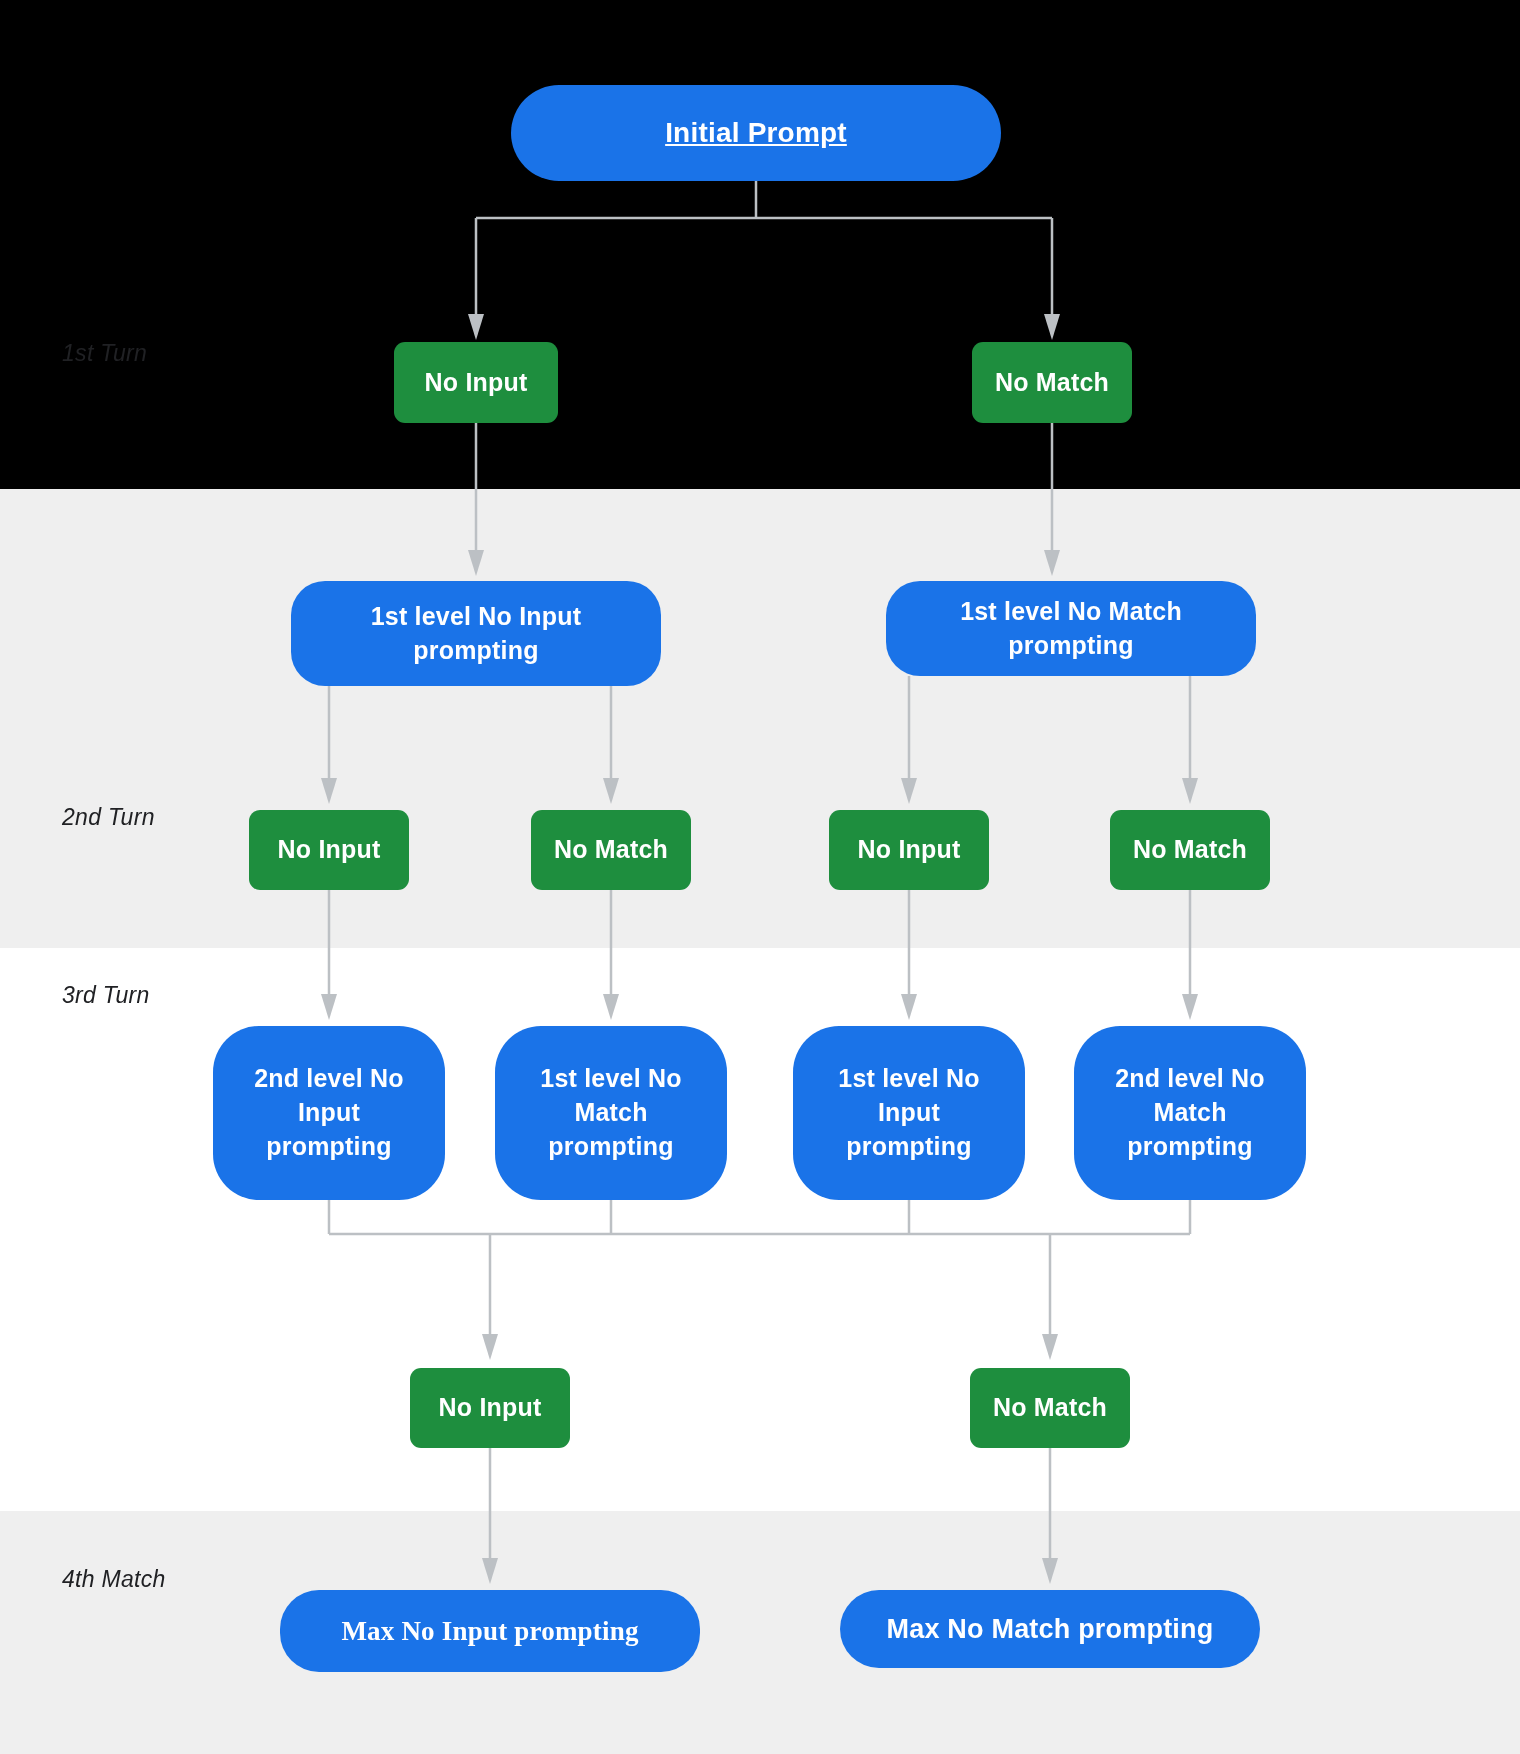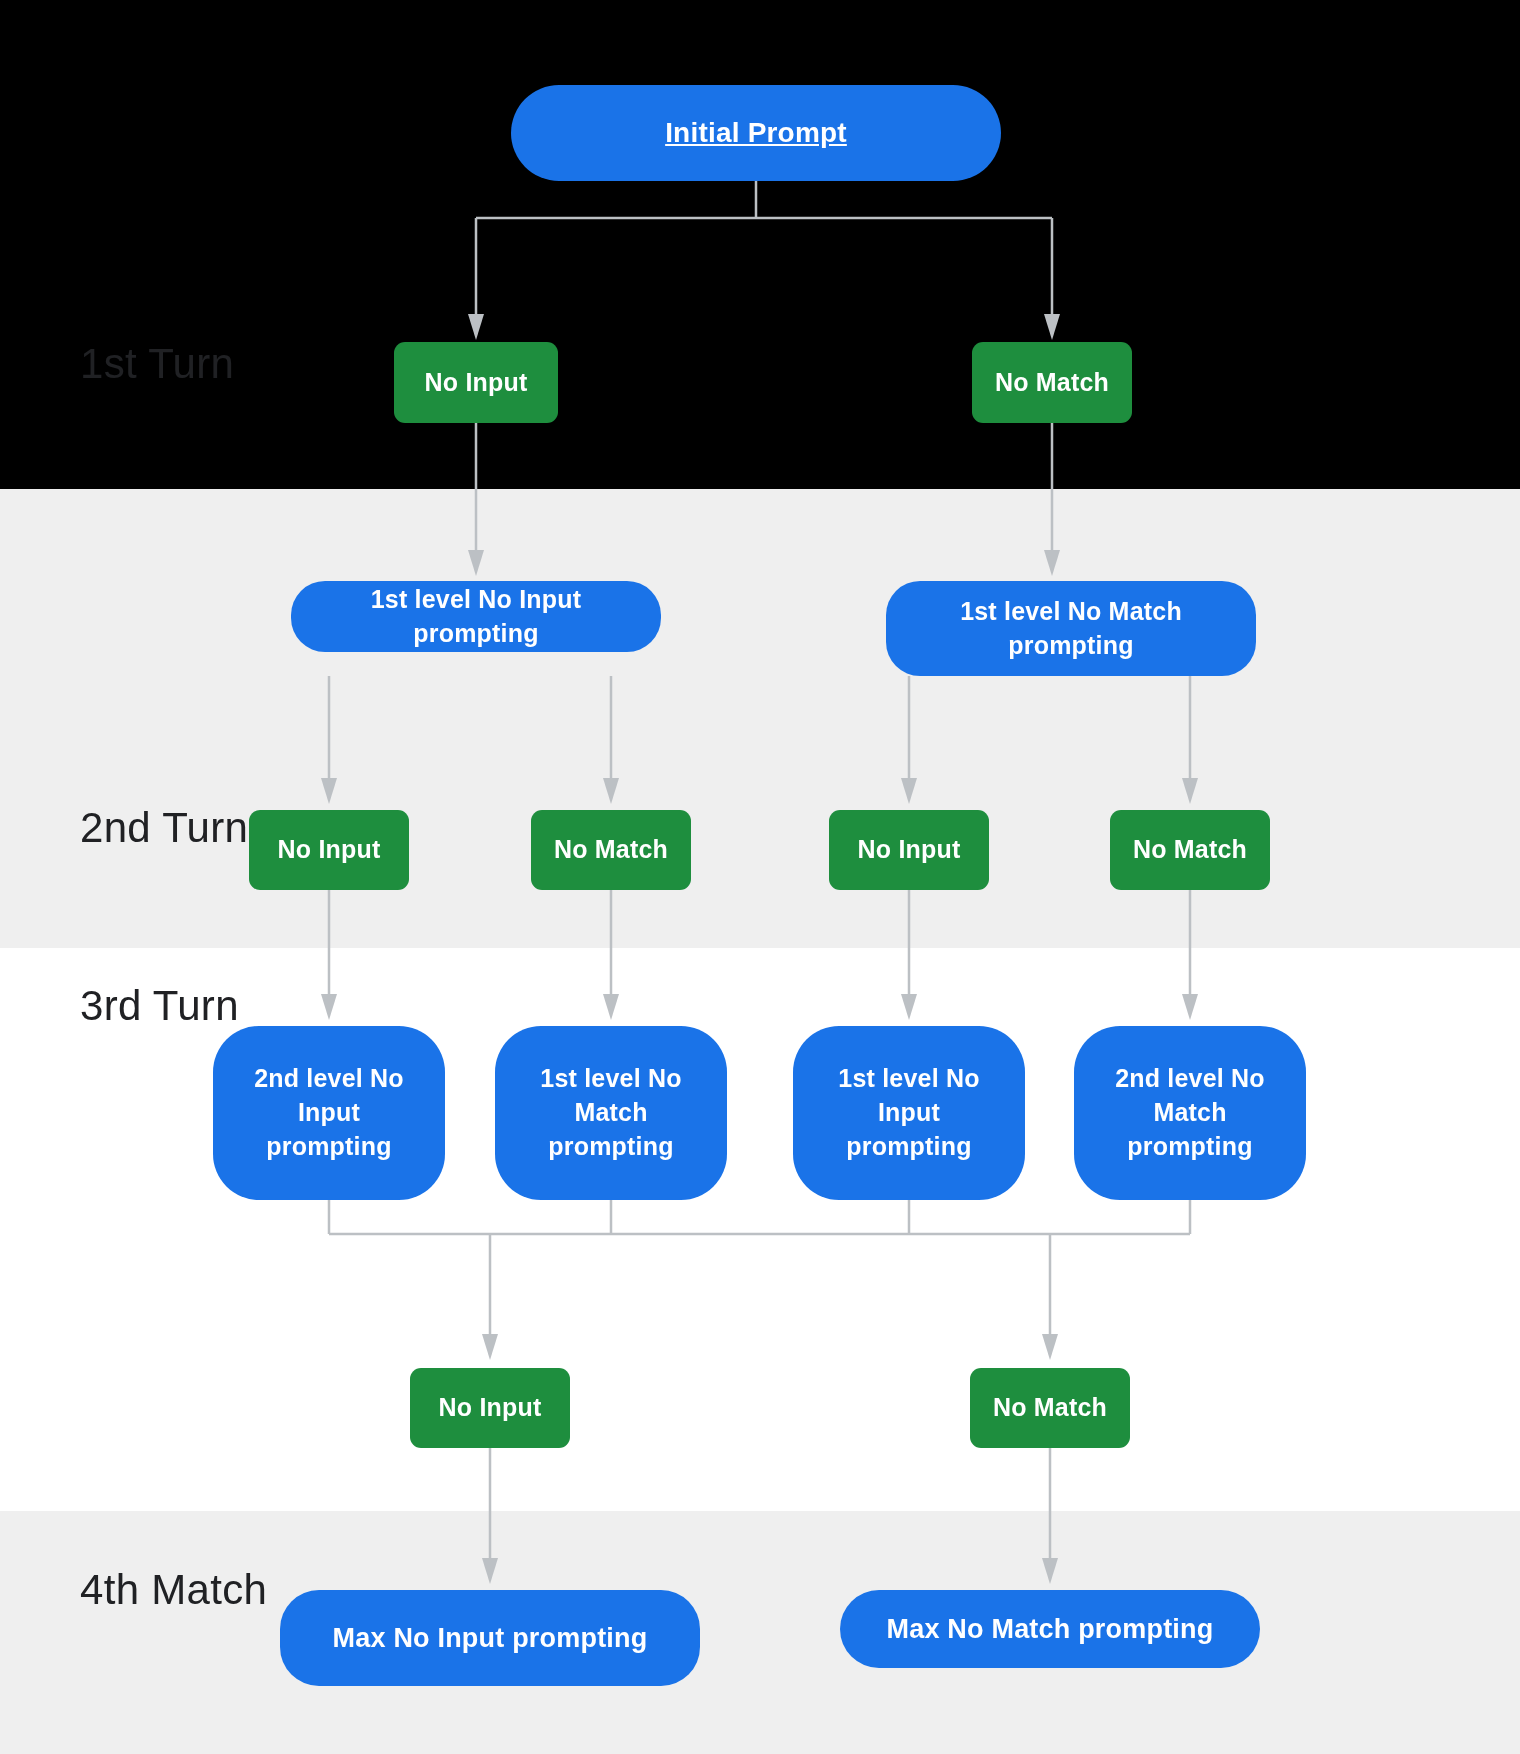--- a/index.html
+++ b/index.html
@@ -45,49 +45,50 @@
     white-space: pre-line;
     line-height: 1.35;
     font-weight: 700;
     letter-spacing: 0.2px;
   }
   .blue  { background: var(--node-blue); }
   .green { background: var(--node-green); text-align: center; }
 
   .turn-label {
     position: absolute;
-    left: 80px;
+    left: 62px;
     z-index: 2;
     color: var(--turn-label);
-    font-size: 42px;
+    font-size: 23px;
     font-weight: 400;
     letter-spacing: 0.3px;
+    font-style: italic;
   }
   .tl1 { top: 340px; }
   .tl2 { top: 770px; margin-top: 34px; }
   .tl3 { top: 982px; }
   .tl4 { top: 1566px; }
 
   
   .n-initial { left: 511px;  top: 85px;   width: 490px; height: 96px;  border-radius: 48px; font-size: 28px; text-decoration: underline; }
   .n-t1a     { left: 394px;  top: 342px;  width: 164px; height: 81px;  border-radius: 11px; font-size: 25px; }
   .n-t1b     { left: 972px;  top: 342px;  width: 160px; height: 81px;  border-radius: 11px; font-size: 25px; }
-  .n-l2a     { left: 291px;  top: 581px;  width: 370px; height: 71px;  border-radius: 34px; font-size: 25px; }
+  .n-l2a     { left: 291px;  top: 581px;  width: 370px; height: 105px;  border-radius: 34px; font-size: 25px; }
   .n-l2b     { left: 886px;  top: 581px;  width: 370px; height: 95px;  border-radius: 34px; font-size: 25px; }
   .n-t2a     { left: 249px;  top: 810px;  width: 160px; height: 80px;  border-radius: 11px; font-size: 25px; }
   .n-t2b     { left: 531px;  top: 810px;  width: 160px; height: 80px;  border-radius: 11px; font-size: 25px; }
   .n-t2c     { left: 829px;  top: 810px;  width: 160px; height: 80px;  border-radius: 11px; font-size: 25px; }
   .n-t2d     { left: 1110px; top: 810px;  width: 160px; height: 80px;  border-radius: 11px; font-size: 25px; }
   .n-l3a     { left: 213px;  top: 1026px; width: 232px; height: 174px; border-radius: 46px; font-size: 25px; }
   .n-l3b     { left: 495px;  top: 1026px; width: 232px; height: 174px; border-radius: 46px; font-size: 25px; }
   .n-l3c     { left: 793px;  top: 1026px; width: 232px; height: 174px; border-radius: 46px; font-size: 25px; }
   .n-l3d     { left: 1074px; top: 1026px; width: 232px; height: 174px; border-radius: 46px; font-size: 25px; }
   .n-t3a     { left: 410px;  top: 1368px; width: 160px; height: 80px;  border-radius: 11px; font-size: 25px; }
   .n-t3b     { left: 970px;  top: 1368px; width: 160px; height: 80px;  border-radius: 11px; font-size: 25px; }
-  .n-maxa    { left: 280px;  top: 1590px; width: 420px; height: 96px;  border-radius: 39px; font-size: 27px; }
+  .n-maxa    { left: 280px;  top: 1590px; width: 420px; height: 82px;  border-radius: 39px; font-size: 27px; font-family: Liberation Serif, serif; }
   .n-maxb    { left: 840px;  top: 1590px; width: 420px; height: 78px;  border-radius: 39px; font-size: 27px; }
 </style>
 </head>
 <body>
 
 <div class="band band-1"></div>
 <div class="band band-2"></div>
 <div class="band band-3"></div>
 <div class="band band-4"></div>
 

